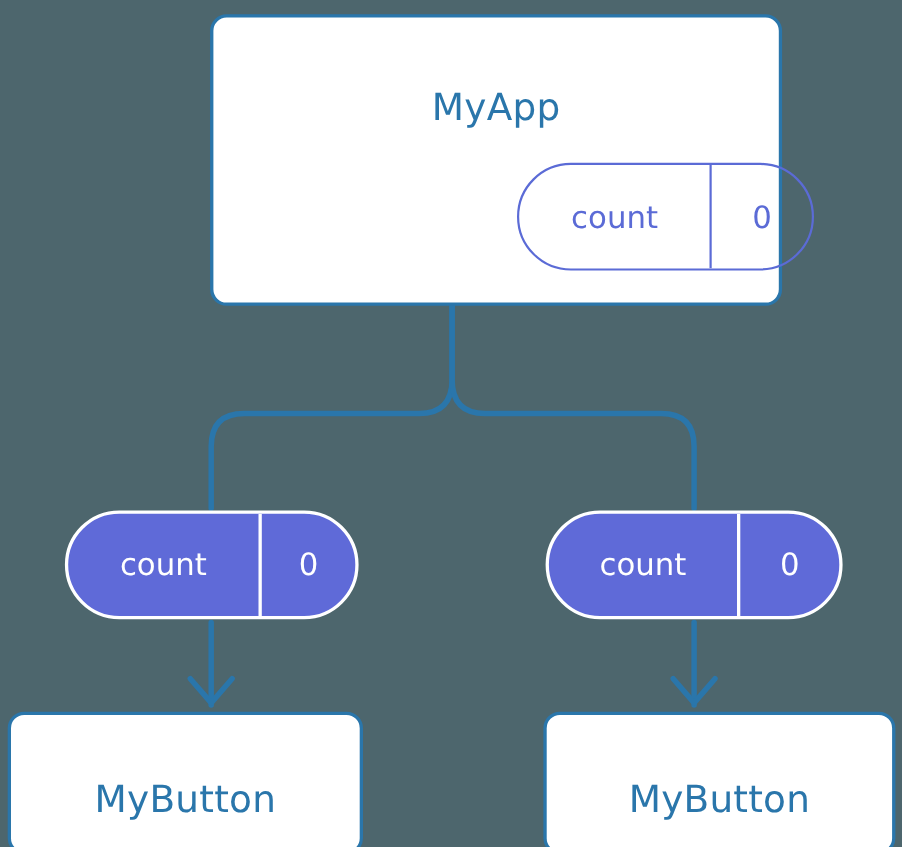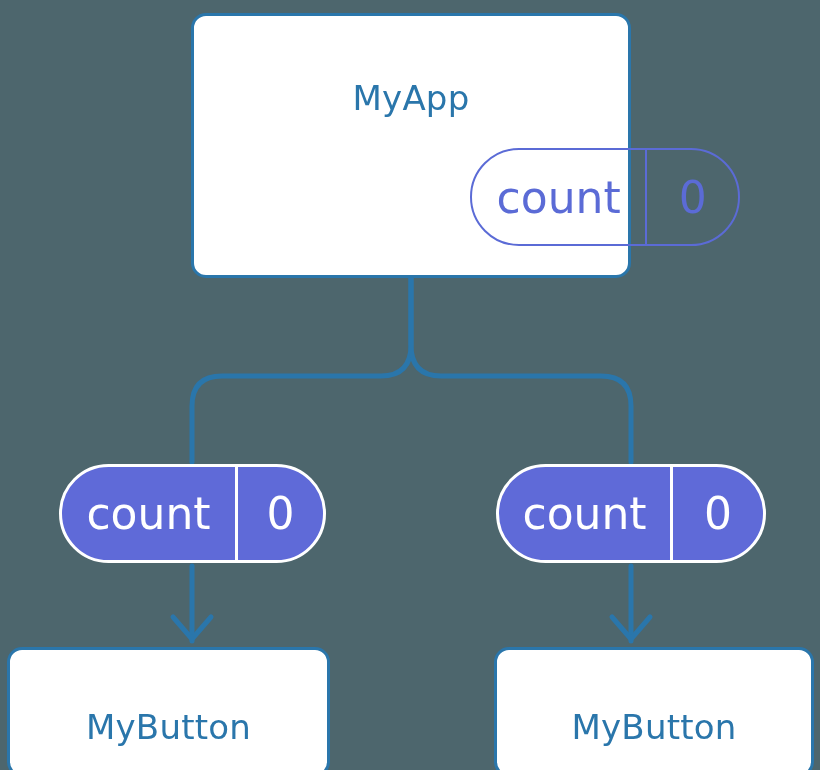--- a/index.html
+++ b/index.html
@@ -40,21 +40,21 @@
     font-size: 34px;
     font-weight: 400;
     letter-spacing: 0.2px;
     text-align: center;
     white-space: nowrap;
   }
 
   #node-myapp {
     left: 191px;
     top: 13px;
-    width: 440px;
+    width: 520px;
     height: 265px;
   }
   #node-myapp .component-title {
     position: absolute;
     left: 0;
     right: 0;
     top: 62px;
   }
 
   .button-card {
@@ -83,21 +83,21 @@
     display: flex;
     align-items: stretch;
     border-radius: 999px;
     box-sizing: border-box;
     overflow: hidden;
   }
   .pill-key, .pill-value {
     display: flex;
     align-items: center;
     justify-content: center;
-    font-size: 44px;
+    font-size: 28px;
     font-weight: 400;
     white-space: nowrap;
     box-sizing: border-box;
   }
 
   
   .state-pill.outline {
     border: 2px solid #5b6bd6;
     background: transparent;
   }

